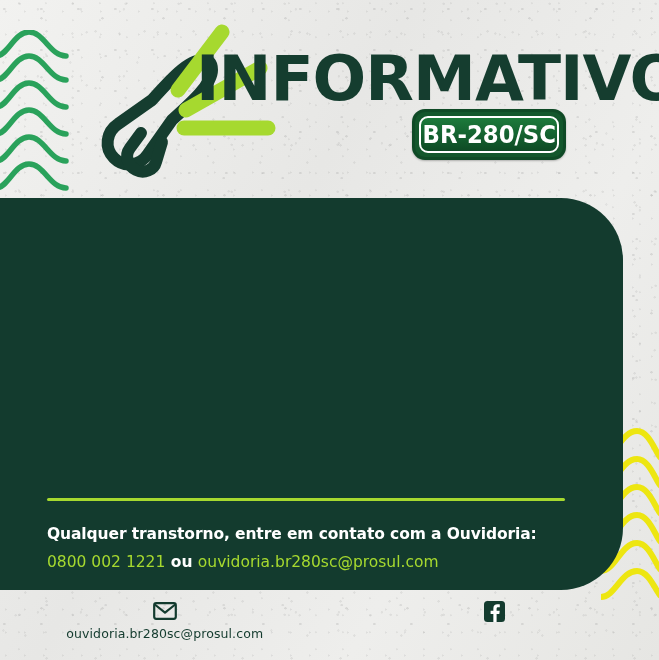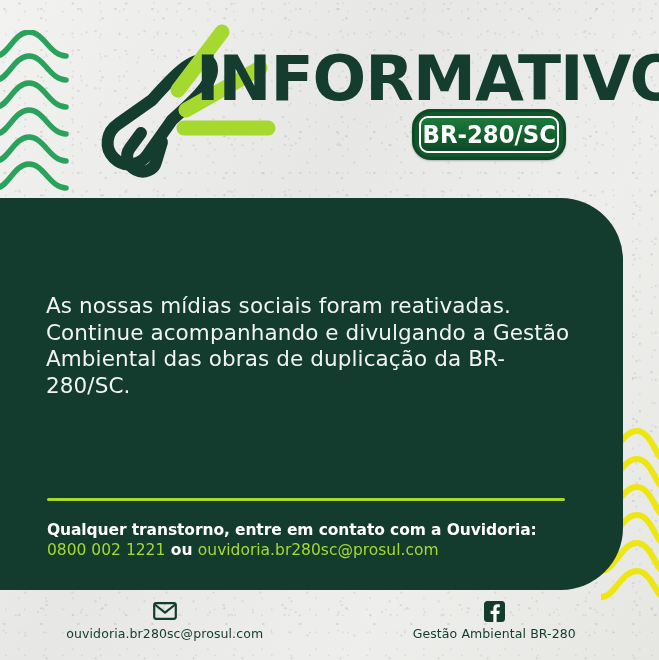--- a/index.html
+++ b/index.html
@@ -57,21 +57,21 @@
     letter-spacing:-1px;
     color:#153d2f;
     transform:scaleX(1.02);
     transform-origin:left center;
     white-space:nowrap;
   }
 
   .badge{
     position:absolute;left:412px;top:109px;
     width:154px;height:51px;
-    border-radius:19px;
+    border-radius:13px;
     background:#13572c;
     border:3px solid #0f4a26;
     box-shadow:0 1px 2px rgba(0,0,0,.25);
     box-sizing:border-box;
   }
   .badge-inner{
     position:absolute;inset:4px;
     border:2px solid #ffffff;
     border-radius:9px;
     background:linear-gradient(180deg,#1d7a3b 0%,#13602f 55%,#0e4a25 100%);
@@ -114,21 +114,21 @@
   .divider{
     position:absolute;left:47px;top:300px;
     width:518px;height:3px;
     background:#a6d92f;
     border-radius:2px;
   }
   .contact{
     position:absolute;left:47px;top:322px;
     width:520px;
     font-size:15.5px;
-    line-height:20px;
+    line-height:28px;
     color:#ffffff;
   }
   .contact .lead{font-weight:bold;letter-spacing:-.1px;}
   .contact .hl{color:#a6d92f;font-weight:normal;}
   .contact .ou{font-weight:bold;color:#ffffff;}
 
   
   .social{
     position:absolute;left:0;top:600px;
     width:659px;height:60px;
@@ -200,21 +200,20 @@
       <path d="M0 34 C 14 34, 20 6, 36 6 C 50 6, 56 34, 62 34"></path>
       <path d="M0 62 C 14 62, 20 34, 36 34 C 50 34, 56 62, 62 62"></path>
       <path d="M0 90 C 14 90, 20 62, 36 62 C 50 62, 56 90, 62 90"></path>
       <path d="M0 118 C 14 118, 20 90, 36 90 C 50 90, 56 118, 62 118"></path>
       <path d="M0 146 C 14 146, 20 118, 36 118 C 50 118, 56 146, 62 146"></path>
       <path d="M0 172 C 14 172, 20 146, 36 146 C 50 146, 56 172, 62 172"></path>
     </g>
   </svg>
 
   <div class="panel">
-    <div class="body-text">As nossas mídias sociais foram reativadas. Continue acompanhando e divulgando a Gestão Ambiental das obras de duplicação da BR-280/SC.</div>
 
     <div class="divider"></div>
 
     <div class="contact">
       <span class="lead">Qualquer transtorno, entre em contato com a Ouvidoria: </span><span class="hl">0800 002 1221</span><span class="ou"> ou </span><span class="hl">ouvidoria.br280sc@prosul.com</span>
     </div>
   </div>
 
   <div class="social">
 
@@ -229,18 +228,17 @@
     </div>
 
     <div class="social-col">
       <span class="ico">
         <svg width="21" height="21" viewBox="0 0 21 21">
           <rect x="0" y="0" width="21" height="21" rx="3.5" ry="3.5" fill="#133b2e"></rect>
           <path d="M12.6 21 V12.9 h2.7 l0.4-3.1 h-3.1 V7.8 c0-0.9 0.25-1.5 1.55-1.5 h1.65 V3.5
                    c-0.3-0.04-1.28-0.13-2.42-0.13 -2.4 0-4.03 1.46-4.03 4.15 V9.8 H6.6 v3.1 h2.75 V21 Z" fill="#ffffff"></path>
         </svg>
       </span>
-      <span class="social-label">Gestão Ambiental BR-280</span>
     </div>
 
 
   </div>
 </div>
 
 </body></html>

